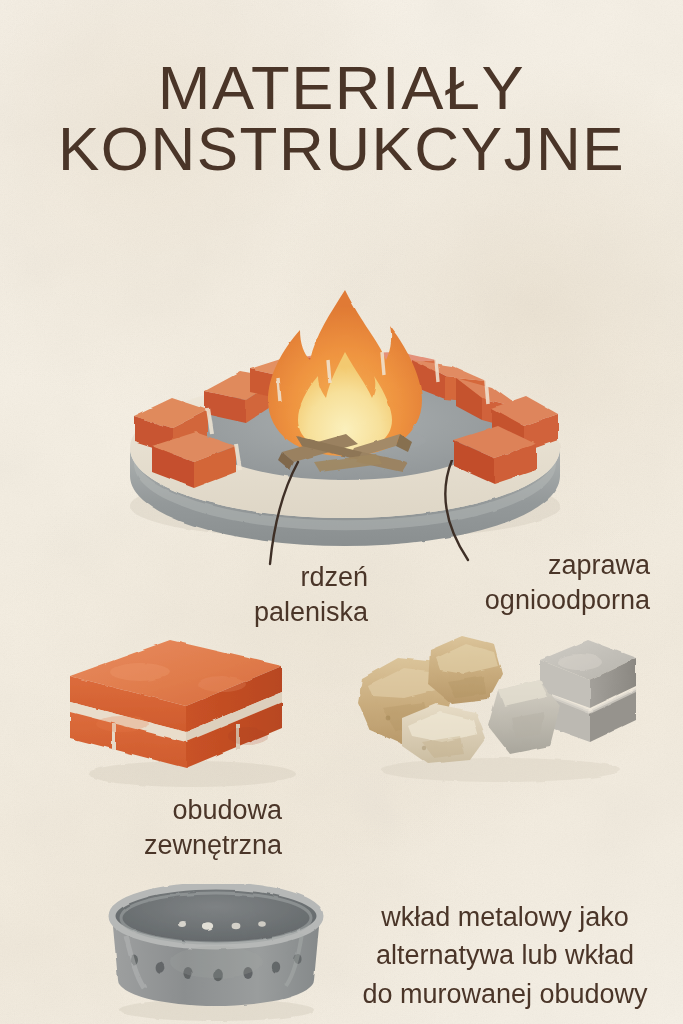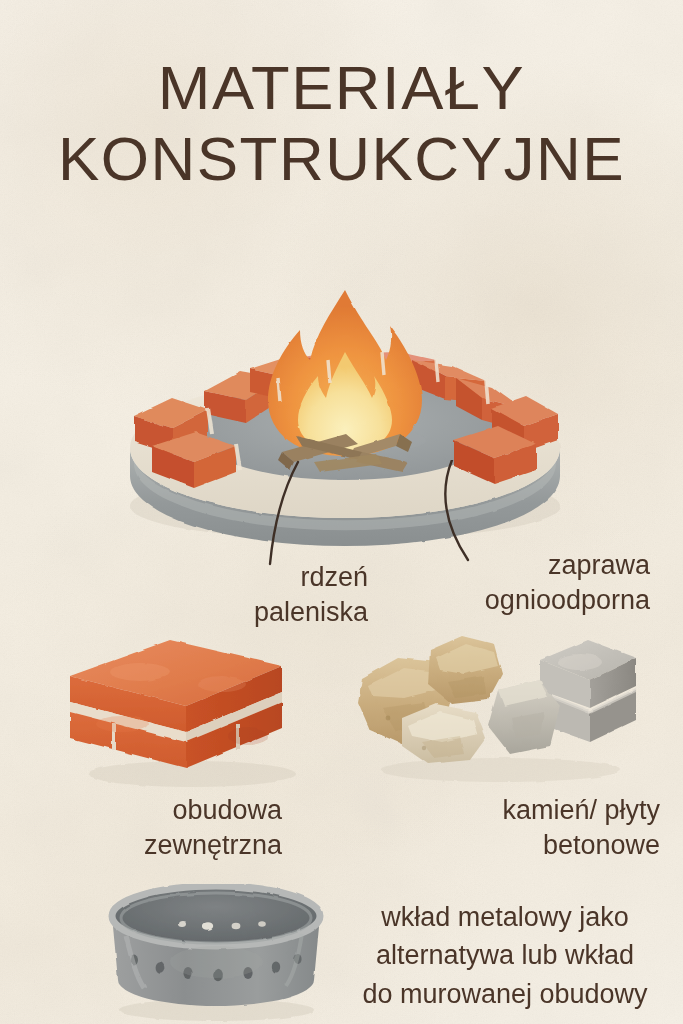--- a/index.html
+++ b/index.html
@@ -49,21 +49,21 @@
   .title-line {
     display: block;
     color: #4a3528;
     font-family: "Liberation Sans", sans-serif;
     font-weight: 400;
     letter-spacing: 1.5px;
     line-height: 0.98;
     white-space: nowrap;
   }
   .title-line.l1 { font-size: 62px; transform: scaleX(1.02); }
-  .title-line.l2 { font-size: 62px; margin-top: 10px; transform: scaleX(1.0); }
+  .title-line.l2 { font-size: 62px; transform: scaleX(1.0); }
 
   
   .label {
     position: absolute;
     color: #4a3528;
     font-family: "Liberation Sans", sans-serif;
     font-weight: 400;
     font-size: 27px;
     line-height: 1.30;
     text-align: right;
@@ -392,22 +392,20 @@
       <path d="M50 88 L84 74 L124 82 L134 108 L118 130 L76 134 L50 116 Z" fill="url(#gStoneLt)"></path>
       <path d="M56 96 L88 82 L122 90 L126 104 L90 112 L60 106 Z" fill="#f0e8d6" opacity=".7"></path>
       <path d="M70 112 L108 106 L112 124 L82 128 Z" fill="#bda87f" opacity=".32"></path>
       <circle cx="72" cy="118" r="2.2" fill="#a28e68" opacity=".45"></circle>
     </g>
   </svg>
 
   <div class="label" style="left:32px; top:793px; width:250px;">obudowa
 zewnętrzna</div>
 
-  <div class="label" style="left:390px; top:793px; width:270px;">kamień/ płyty
-betonowe</div>
 
   <svg id="bowl-illo" width="240" height="140" viewBox="0 0 240 140" aria-hidden="true">
     <defs>
       <filter id="wcM" x="-15%" y="-15%" width="130%" height="130%">
         <feTurbulence type="fractalNoise" baseFrequency="0.05" numOctaves="3" seed="19" result="tm"></feTurbulence>
         <feDisplacementMap in="SourceGraphic" in2="tm" scale="2.6" xChannelSelector="R" yChannelSelector="G"></feDisplacementMap>
       </filter>
       <linearGradient id="gBowlBody" x1="0" y1="0" x2="1" y2="0">
         <stop offset="0%" stop-color="#9ea0a0"></stop>
         <stop offset="35%" stop-color="#8b8e8f"></stop>

